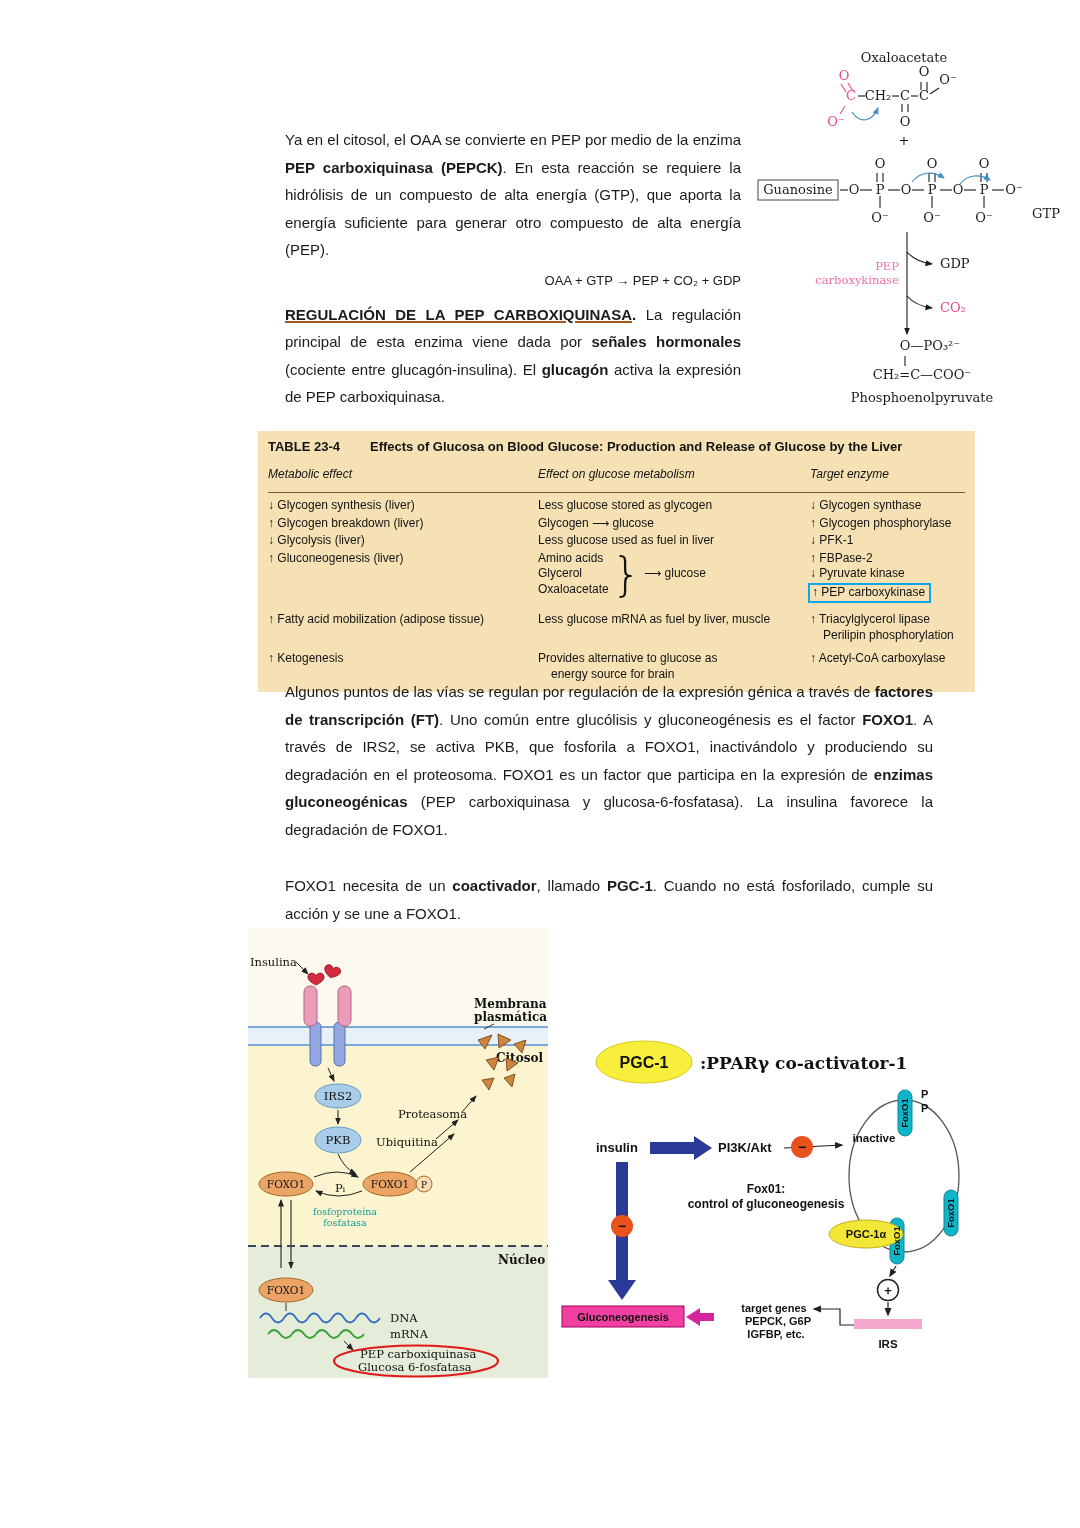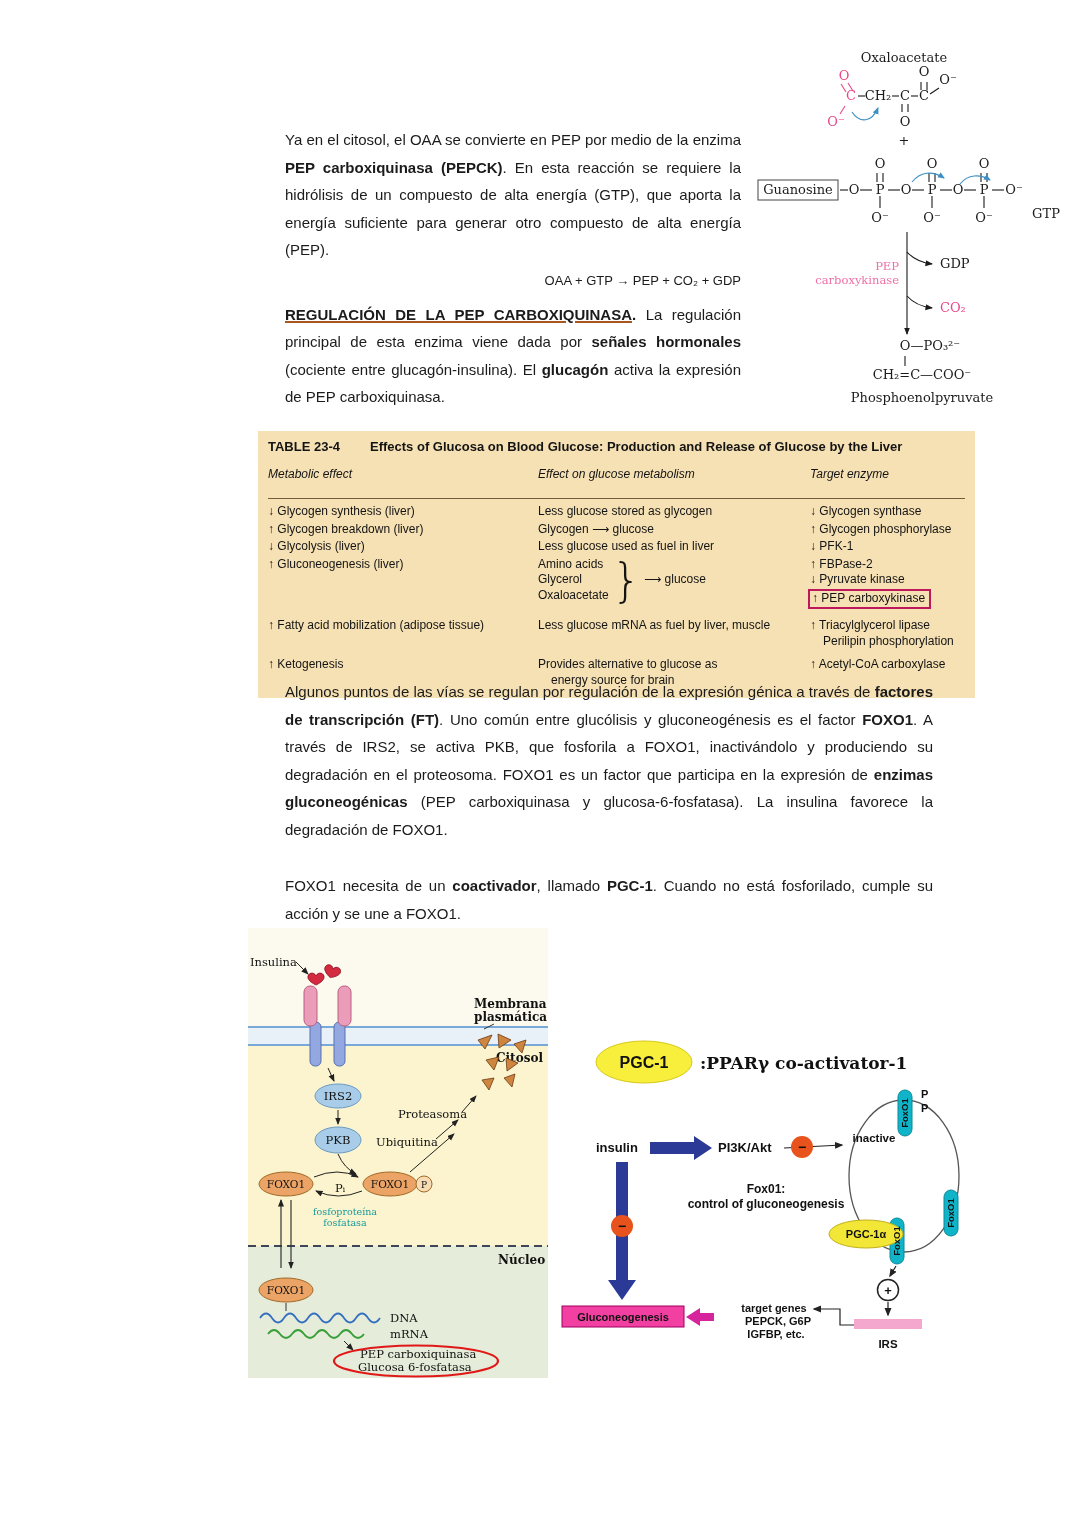--- a/index.html
+++ b/index.html
@@ -20,25 +20,25 @@
   .chem .pink{fill:#e8488a}
   .chem .pinkl{fill:#ee6fa6;font-size:11.5px}
   .chem line,.chem path.bond{stroke:#1b1b1b;stroke-width:1.1}
   .chem .pkb{stroke:#e8488a}
 
   .tablewrap{position:absolute;left:258px;top:431px;width:717px;background:#f6e1b4;
              padding:8px 10px 10px 10px;font-size:12px;line-height:15.5px;color:#141414}
   .ttitle{font-weight:bold;font-size:13px;margin-bottom:12px}
   .tlabel{margin-right:30px}
   .thead{display:grid;grid-template-columns:270px 272px 1fr;font-style:italic;
-         padding-bottom:16px;border-bottom:1px solid #6f5e3c;margin-bottom:5px}
+         padding-bottom:10px;border-bottom:1px solid #6f5e3c;margin-bottom:5px}
   .trow{display:grid;grid-template-columns:270px 272px 1fr;margin-top:2px}
   .trow:nth-child(5),.trow:nth-child(6){margin-top:8px}
   .ind{padding-left:13px}
-  .boxed{display:inline-block;border:2px solid #be185d;padding:0 4px 1px 2px;margin:1px 0 1px -2px}
+  .boxed{display:inline-block;border:2px solid #0ea5e9;padding:0 4px 1px 2px;margin:1px 0 1px -2px}
   .bracewrap{display:flex;align-items:center}
   .brace{font-size:46px;font-weight:100;line-height:46px;margin:0 3px;font-family:"DejaVu Sans",sans-serif}
 
   .figleft{position:absolute;left:248px;top:928px}
   .figleft text{font-family:"DejaVu Serif","Liberation Serif",serif;font-size:11.5px;fill:#111}
   .figleft .bold{font-weight:bold;font-size:12px}
   .figleft .teal{fill:#189a9a;font-size:9.5px}
   .figright{position:absolute;left:552px;top:1028px}
   .figright text{font-family:"Liberation Sans","DejaVu Sans",sans-serif;fill:#111;font-weight:bold}
   .figright .serif{font-family:"DejaVu Serif","Liberation Serif",serif;font-size:17px}

